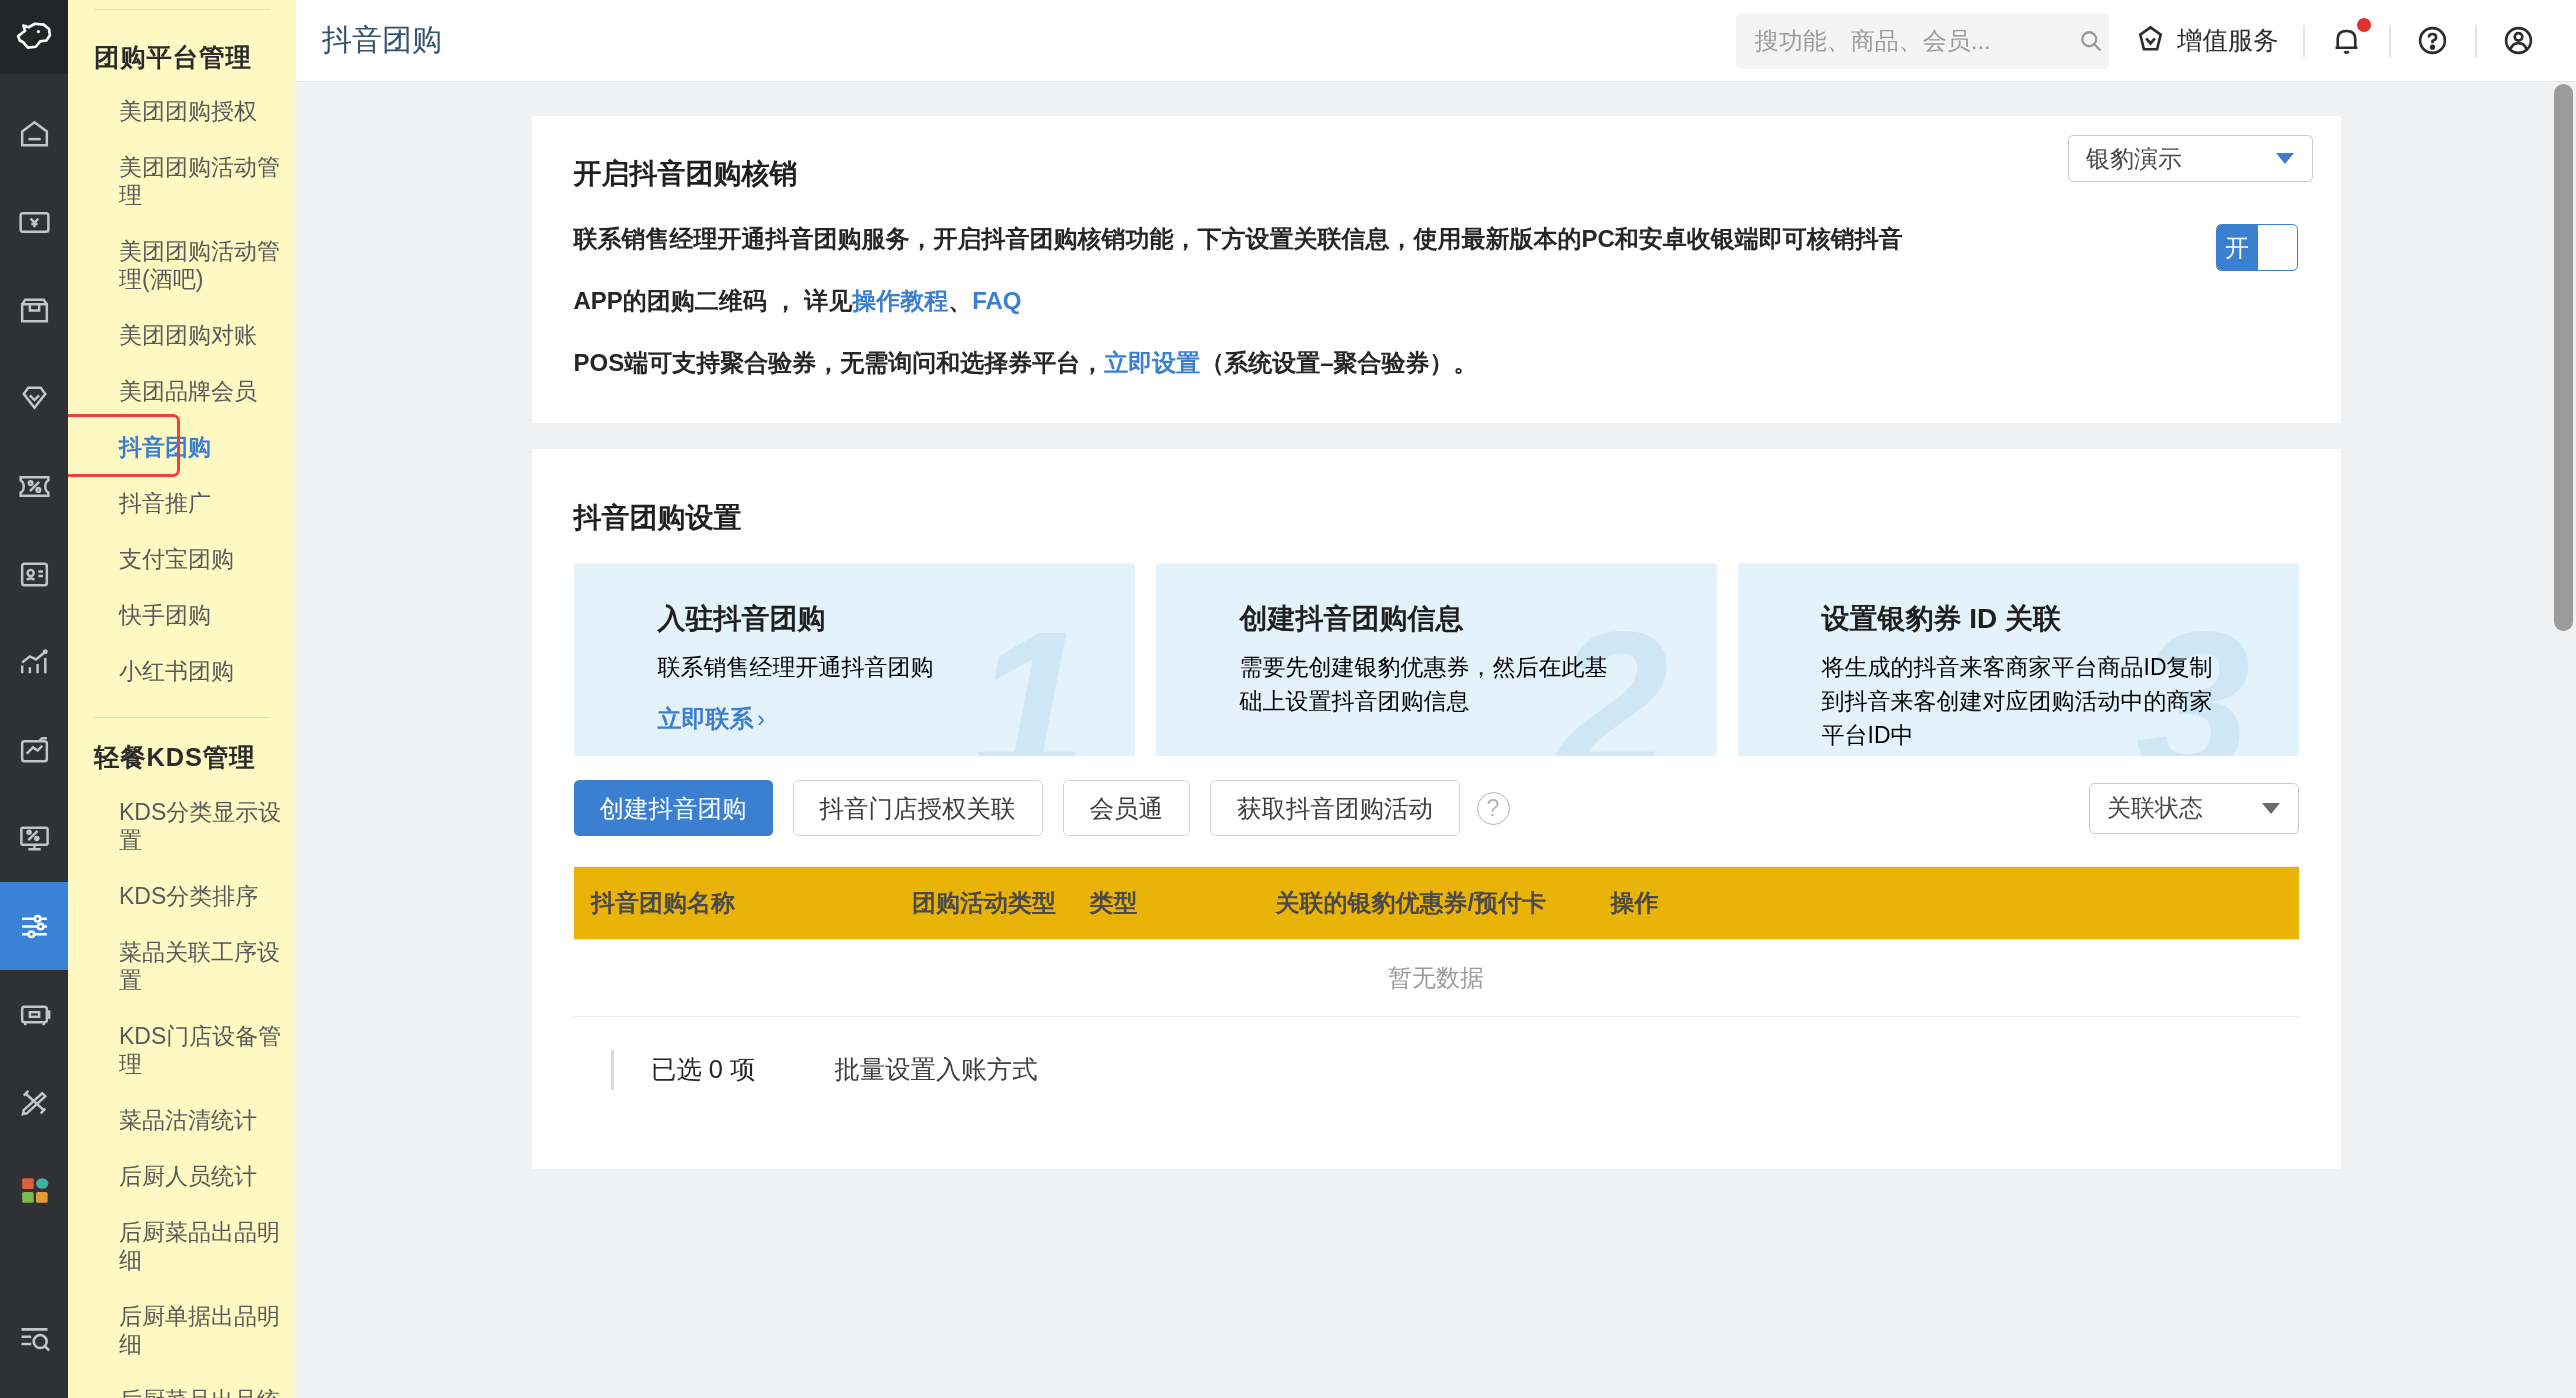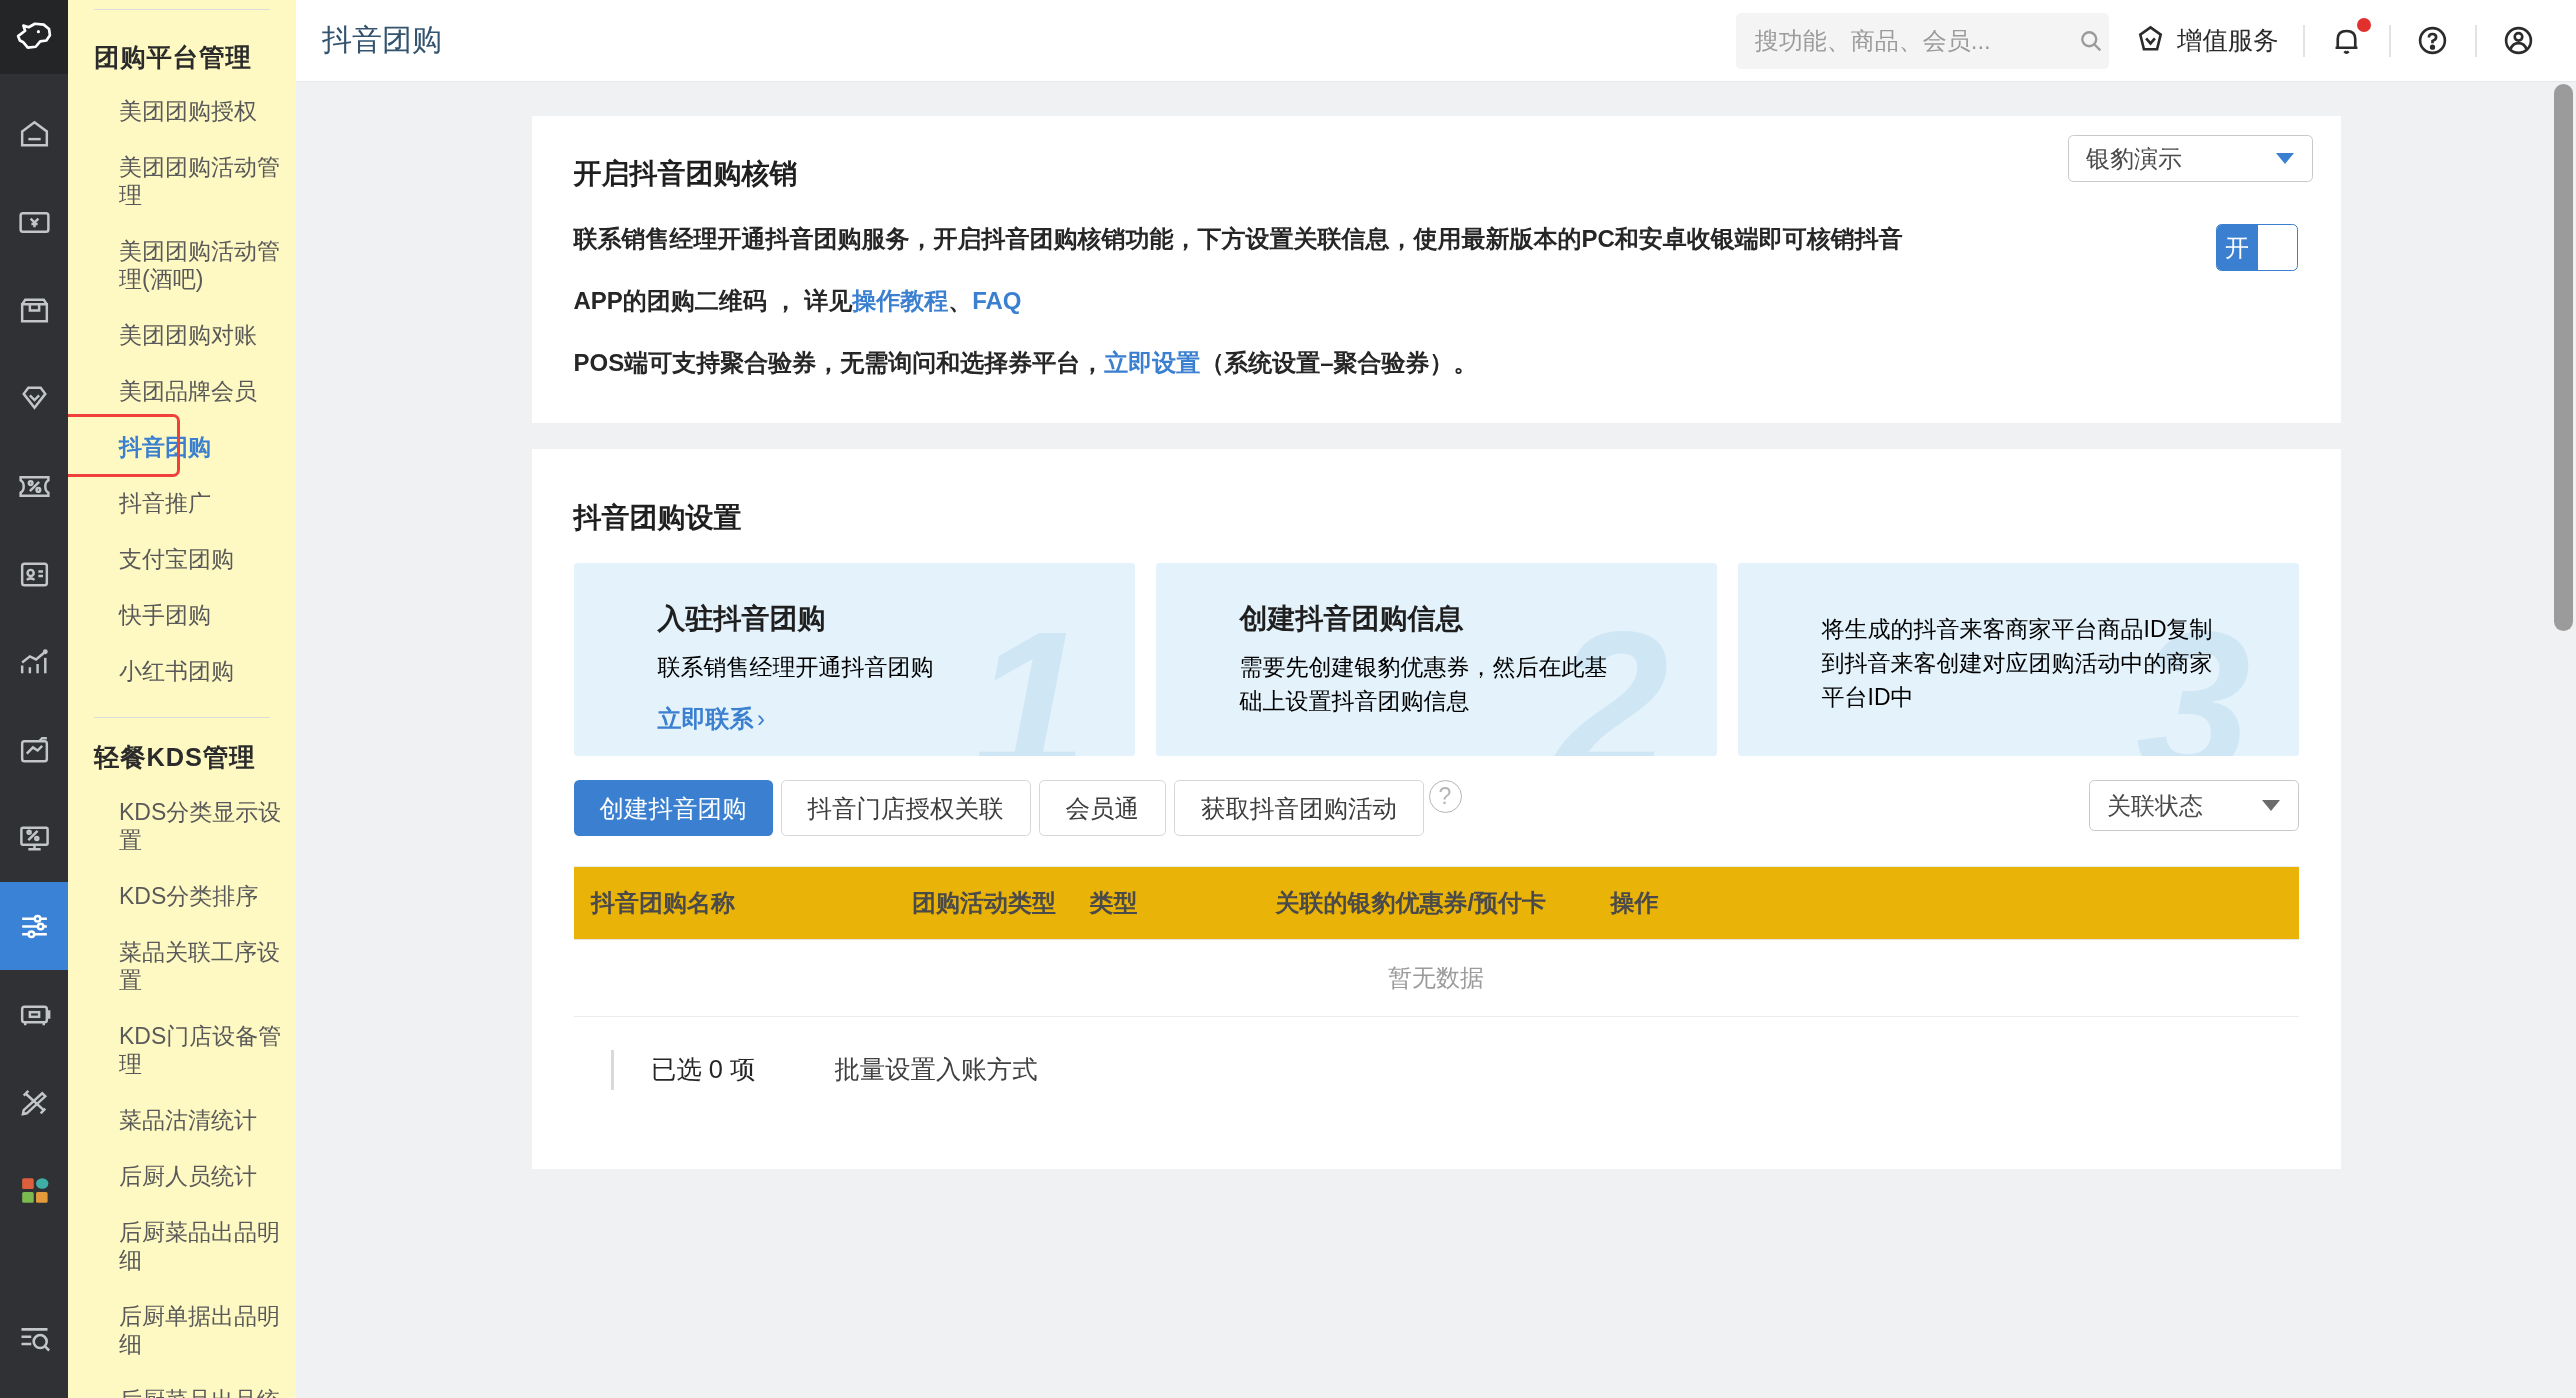--- a/index.html
+++ b/index.html
@@ -121,21 +121,21 @@
   .step-card .desc { margin-top:12.3px; font-size:23px; color:#000000; line-height:34px;
     width:377px; position:relative; z-index:1; }
   .step-num {
     position:absolute; right:48px; bottom:-51px; font-size:206px; font-weight:bold;
     font-style:italic; color:#cfe6f5; line-height:1; z-index:0; user-select:none;
   }
   .step-link { display:inline-block; margin-top:19px; font-size:24px; font-weight:bold;
     color:#3a7fd0; cursor:pointer; position:relative; z-index:1; }
   .step-link .chev { font-weight:normal; margin-left:3.5px; }
 
-  .btn-row { display:flex; align-items:flex-start; margin-top:24px; gap:8px; }
+  .btn-row { display:flex; align-items:center; margin-top:24px; gap:20px; }
   .btn { height:56px; border-radius:5.3px; font-size:24.5px; padding:0 26px; cursor:pointer;
     display:flex; align-items:center; justify-content:center; font-family:inherit; }
   .btn-primary { background:#3a7fd0; color:#fff; border:none; }
   .btn-outline { background:#fff; color:#3d3d3d; border:1.8px solid #d6d6d6; }
   .help-circle {
     width:33px; height:33px; border-radius:50%; border:1.8px solid #b5b5b5; color:#b5b5b5;
     font-size:23px; display:flex; align-items:center; justify-content:center; cursor:pointer;
     margin-left:-3.5px;
   }
   .filter-select {
@@ -387,20 +387,21 @@
           <div class="desc">联系销售经理开通抖音团购</div>
           <span class="step-link"><span>立即联系</span><span class="chev">›</span></span>
         </div>
         <div class="step-card">
           <div class="step-num">2</div>
           <h3>创建抖音团购信息</h3>
           <div class="desc">需要先创建银豹优惠券，然后在此基础上设置抖音团购信息</div>
         </div>
         <div class="step-card">
           <div class="step-num">3</div>
+          <h3>设置银豹券 ID 关联</h3>
           <div class="desc" style="width:412px;">将生成的抖音来客商家平台商品ID复制到抖音来客创建对应团购活动中的商家平台ID中</div>
         </div>
       </div>
 
       <div class="btn-row">
         <button class="btn btn-primary">创建抖音团购</button>
         <button class="btn btn-outline">抖音门店授权关联</button>
         <button class="btn btn-outline">会员通</button>
         <button class="btn btn-outline">获取抖音团购活动</button>
         <span class="help-circle">?</span>

